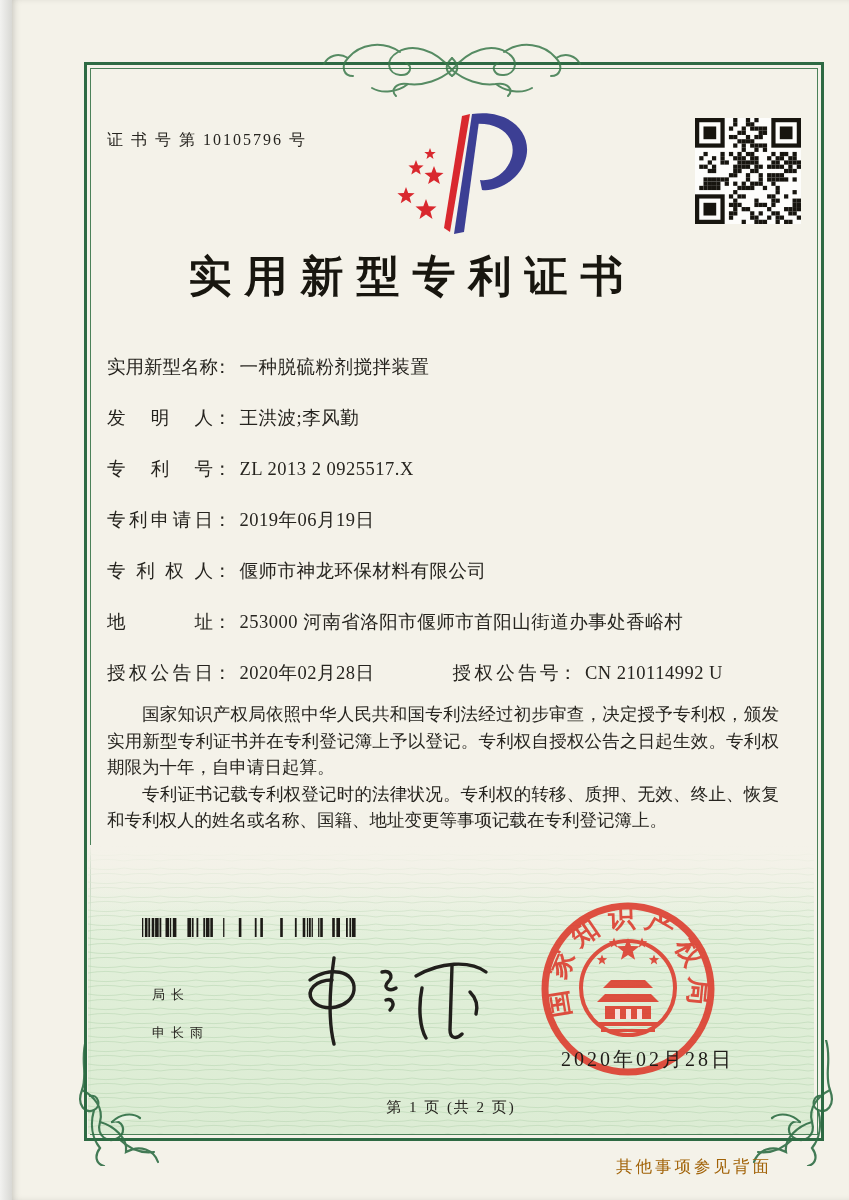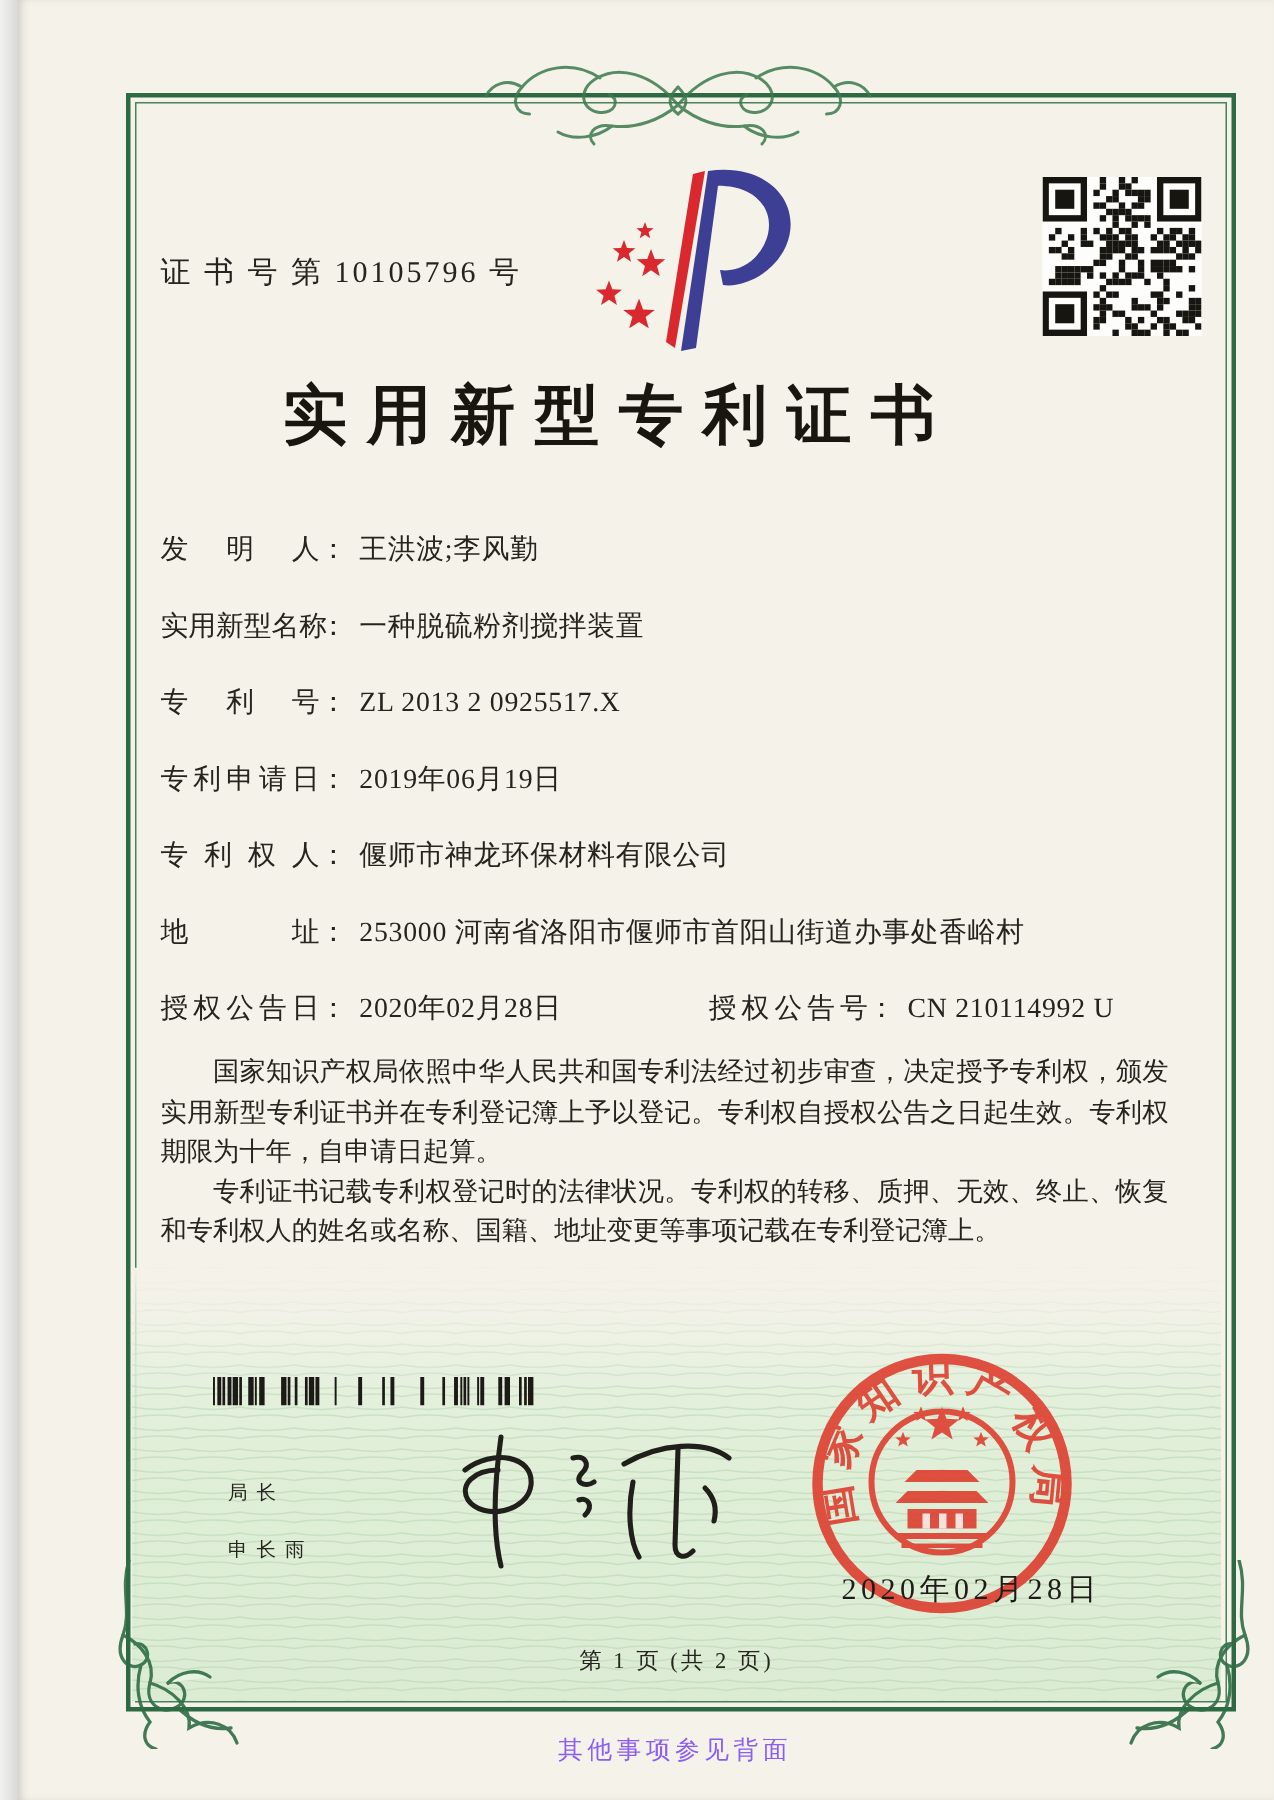--- a/index.html
+++ b/index.html
@@ -20,43 +20,43 @@
     position:absolute;left:72px;top:62px;width:734px;height:1073px;
     border:3px solid #2d6a43;
   }
   .frame-inner{position:absolute;left:3px;top:3px;right:3px;bottom:3px;border:1px solid #4b8159;}
   
   .band{position:absolute;left:76px;top:845px;width:726px;height:289px;overflow:hidden;}
   .band svg{position:absolute;left:0;top:0;}
   .band-tint{position:absolute;inset:0;background:linear-gradient(180deg,rgba(226,240,219,0) 0%,rgba(226,240,219,.85) 22%,rgba(222,238,214,.95) 55%,#dcecd4 100%);}
   .band-fade{position:absolute;left:0;top:0;width:100%;height:90px;background:linear-gradient(#f4f2e9,rgba(244,242,233,0));}
 
-  .cert-number{position:absolute;left:95px;top:130px;font-size:20px;letter-spacing:2px;margin-top:38px;}
+  .cert-number{position:absolute;left:95px;top:130px;font-size:16px;letter-spacing:2px;}
   .logo{position:absolute;left:382px;top:110px;}
   .qr{position:absolute;left:683px;top:118px;width:106px;height:106px;background:#fdfdfb;}
   .title{
     position:absolute;left:72px;top:248px;width:644px;text-align:center;
     font-size:43px;letter-spacing:13px;text-indent:13px;font-weight:600;color:#18160f;
   }
   .fields{position:absolute;left:95px;top:342px;width:690px;}
   .field-row{height:51px;line-height:51px;font-size:18.5px;white-space:nowrap;}
   .field-label{display:inline-block;width:106px;text-align:justify;text-align-last:justify;vertical-align:top;}
   .field-colon{display:inline-block;margin-right:8px;}
   .field-value{letter-spacing:.5px;}
-  .grant-no{margin-left:98px;}
+  .grant-no{margin-left:78px;}
   .paragraphs{position:absolute;left:95px;top:701px;width:672px;font-size:17.5px;line-height:26.5px;text-align:justify;}
   .paragraphs p{margin:0;text-indent:2em;}
 
   .barcode{position:absolute;left:130px;top:918px;}
   .commissioner{position:absolute;left:140px;top:976px;font-size:13px;letter-spacing:6px;line-height:38px;}
   .signature{position:absolute;left:252px;top:938px;}
   .seal{position:absolute;left:527px;top:900px;}
   .seal-date{position:absolute;left:549px;top:1046px;font-size:20px;letter-spacing:3px;color:#1e1c18;z-index:5;}
   .page-indicator{position:absolute;left:72px;top:1098px;width:734px;text-align:center;font-size:15px;letter-spacing:2px;}
-  .back-note{position:absolute;left:88px;top:1156px;width:700px;text-align:center;font-size:16.5px;letter-spacing:3px;color:#8b5cf6;}
+  .back-note{position:absolute;left:60px;top:1156px;width:700px;text-align:right;font-size:16.5px;letter-spacing:3px;color:#a16207;}
 
   .flourish-top{position:absolute;left:308px;top:36px;}
   .flourish-bl{position:absolute;left:58px;top:1040px;}
   .flourish-br{position:absolute;left:738px;top:1040px;transform:scaleX(-1);}
 </style>
 </head>
 <body>
 
 <div class="page">
 
@@ -368,24 +368,24 @@
       <rect x="20" y="2" width="3" height="3" fill="#17150f"></rect>
       <rect x="0" y="18" width="7" height="7" fill="#17150f"></rect>
       <rect x="1" y="19" width="5" height="5" fill="#fdfdfb"></rect>
       <rect x="2" y="20" width="3" height="3" fill="#17150f"></rect>
     </svg>
 
   <div class="title">实用新型专利证书</div>
 
   <div class="fields">
     <div class="field-row">
+      <span class="field-label">实用新型名称</span><span class="field-colon">：</span><span class="field-value">一种脱硫粉剂搅拌装置</span>
+    </div>
+    <div class="field-row">
       <span class="field-label">发明人</span><span class="field-colon">：</span><span class="field-value">王洪波;李风勤</span>
-    </div>
-    <div class="field-row">
-      <span class="field-label">实用新型名称</span><span class="field-colon">：</span><span class="field-value">一种脱硫粉剂搅拌装置</span>
     </div>
     <div class="field-row">
       <span class="field-label">专利号</span><span class="field-colon">：</span><span class="field-value">ZL 2013 2 0925517.X</span>
     </div>
     <div class="field-row">
       <span class="field-label">专利申请日</span><span class="field-colon">：</span><span class="field-value">2019年06月19日</span>
     </div>
     <div class="field-row">
       <span class="field-label">专利权人</span><span class="field-colon">：</span><span class="field-value">偃师市神龙环保材料有限公司</span>
     </div>

